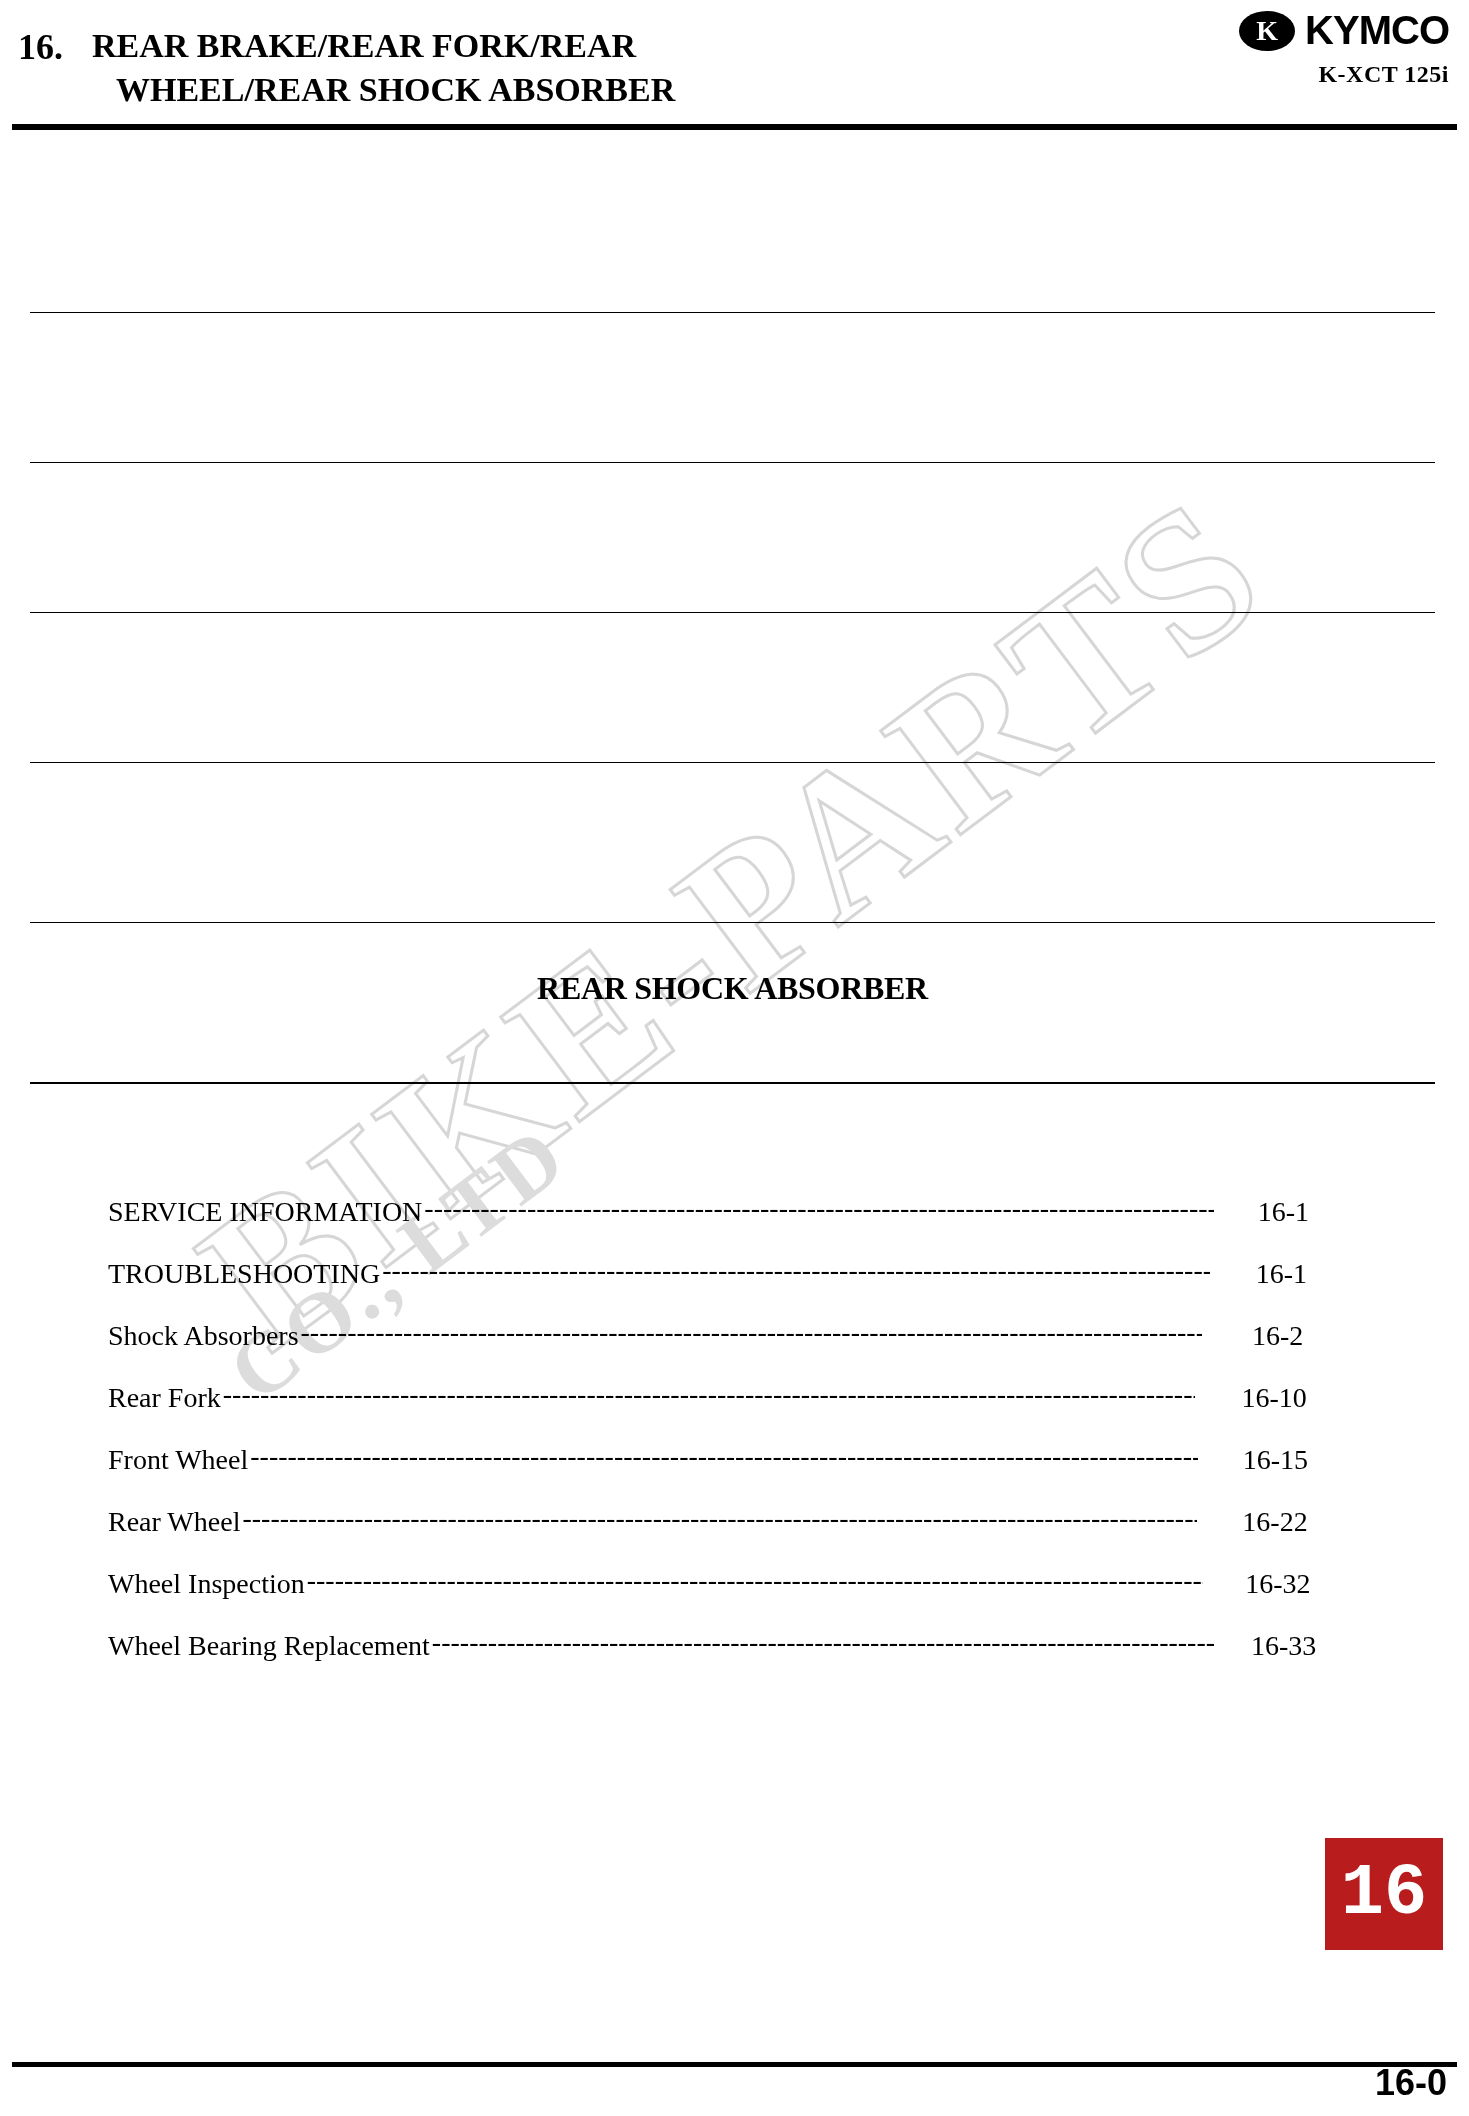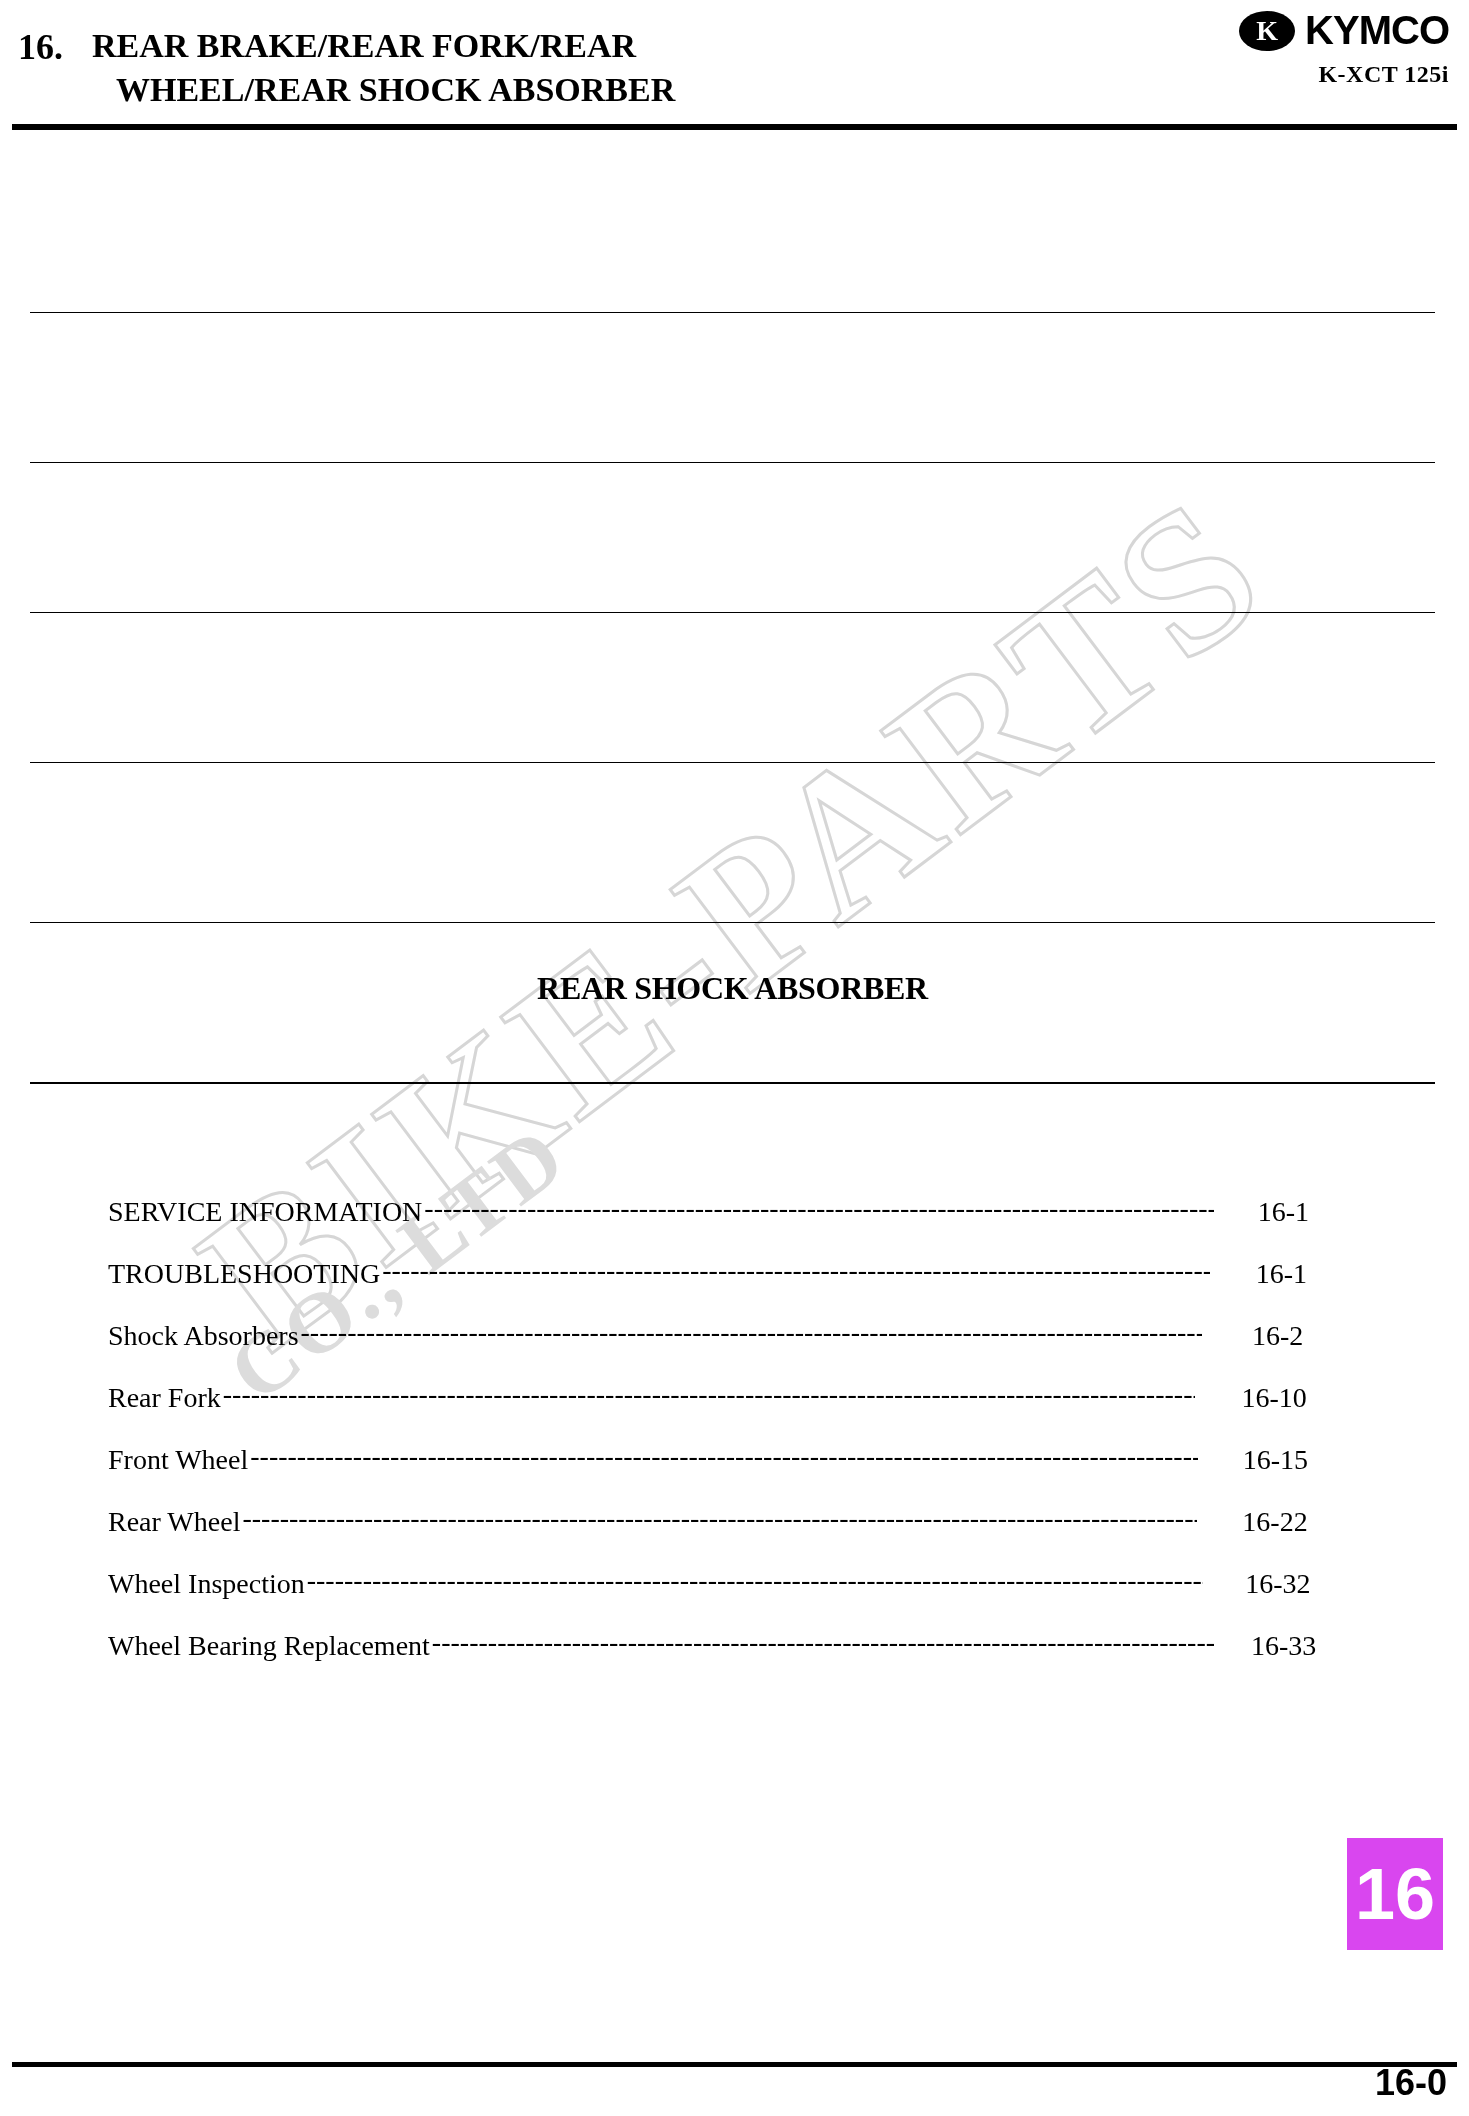--- a/index.html
+++ b/index.html
@@ -207,25 +207,25 @@
     padding-left: 26px;
     white-space: nowrap;
   }
   .toc-row.caps .toc-label { font-size: 28px; }
 
   
   .chapter-tab {
     position: absolute;
     right: 26px;
     top: 1838px;
-    width: 96px;
+    width: 118px;
     height: 112px;
-    background: #d946ef;
+    background: #b91c1c;
     color: #ffffff;
-    font-family: Liberation Sans, sans-serif;
+    font-family: Liberation Mono, monospace;
     font-weight: bold;
     font-size: 72px;
     display: flex;
     align-items: center;
     justify-content: center;
     line-height: 1;
   }
   .footer-rule {
     position: absolute;
     left: 12px;

